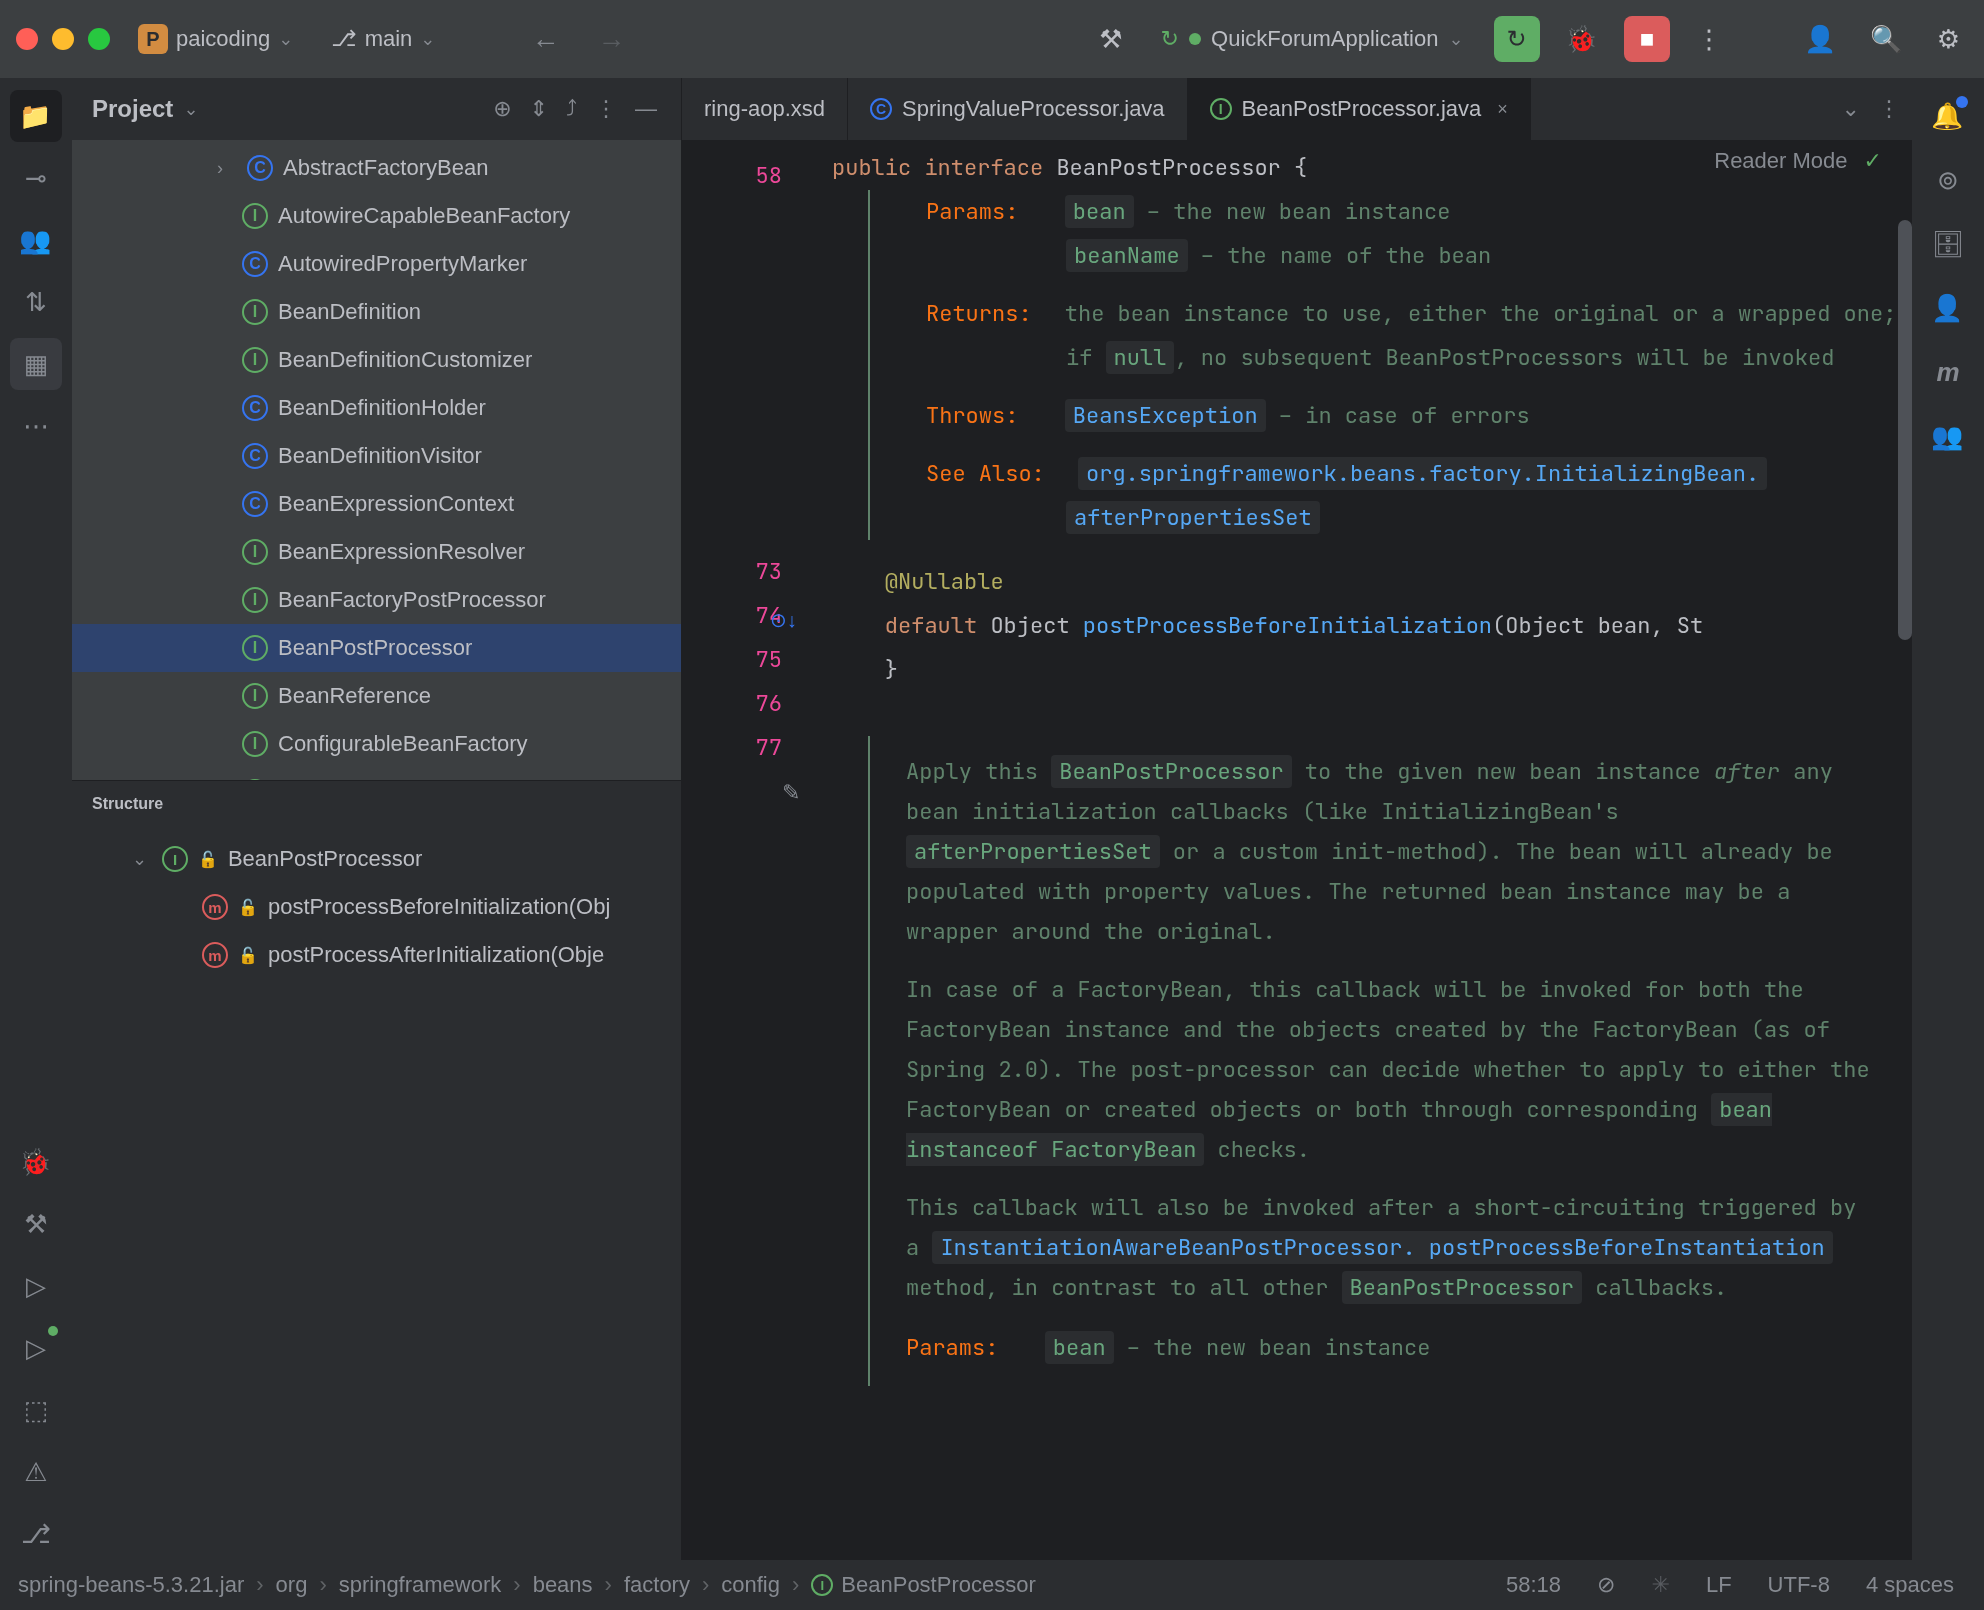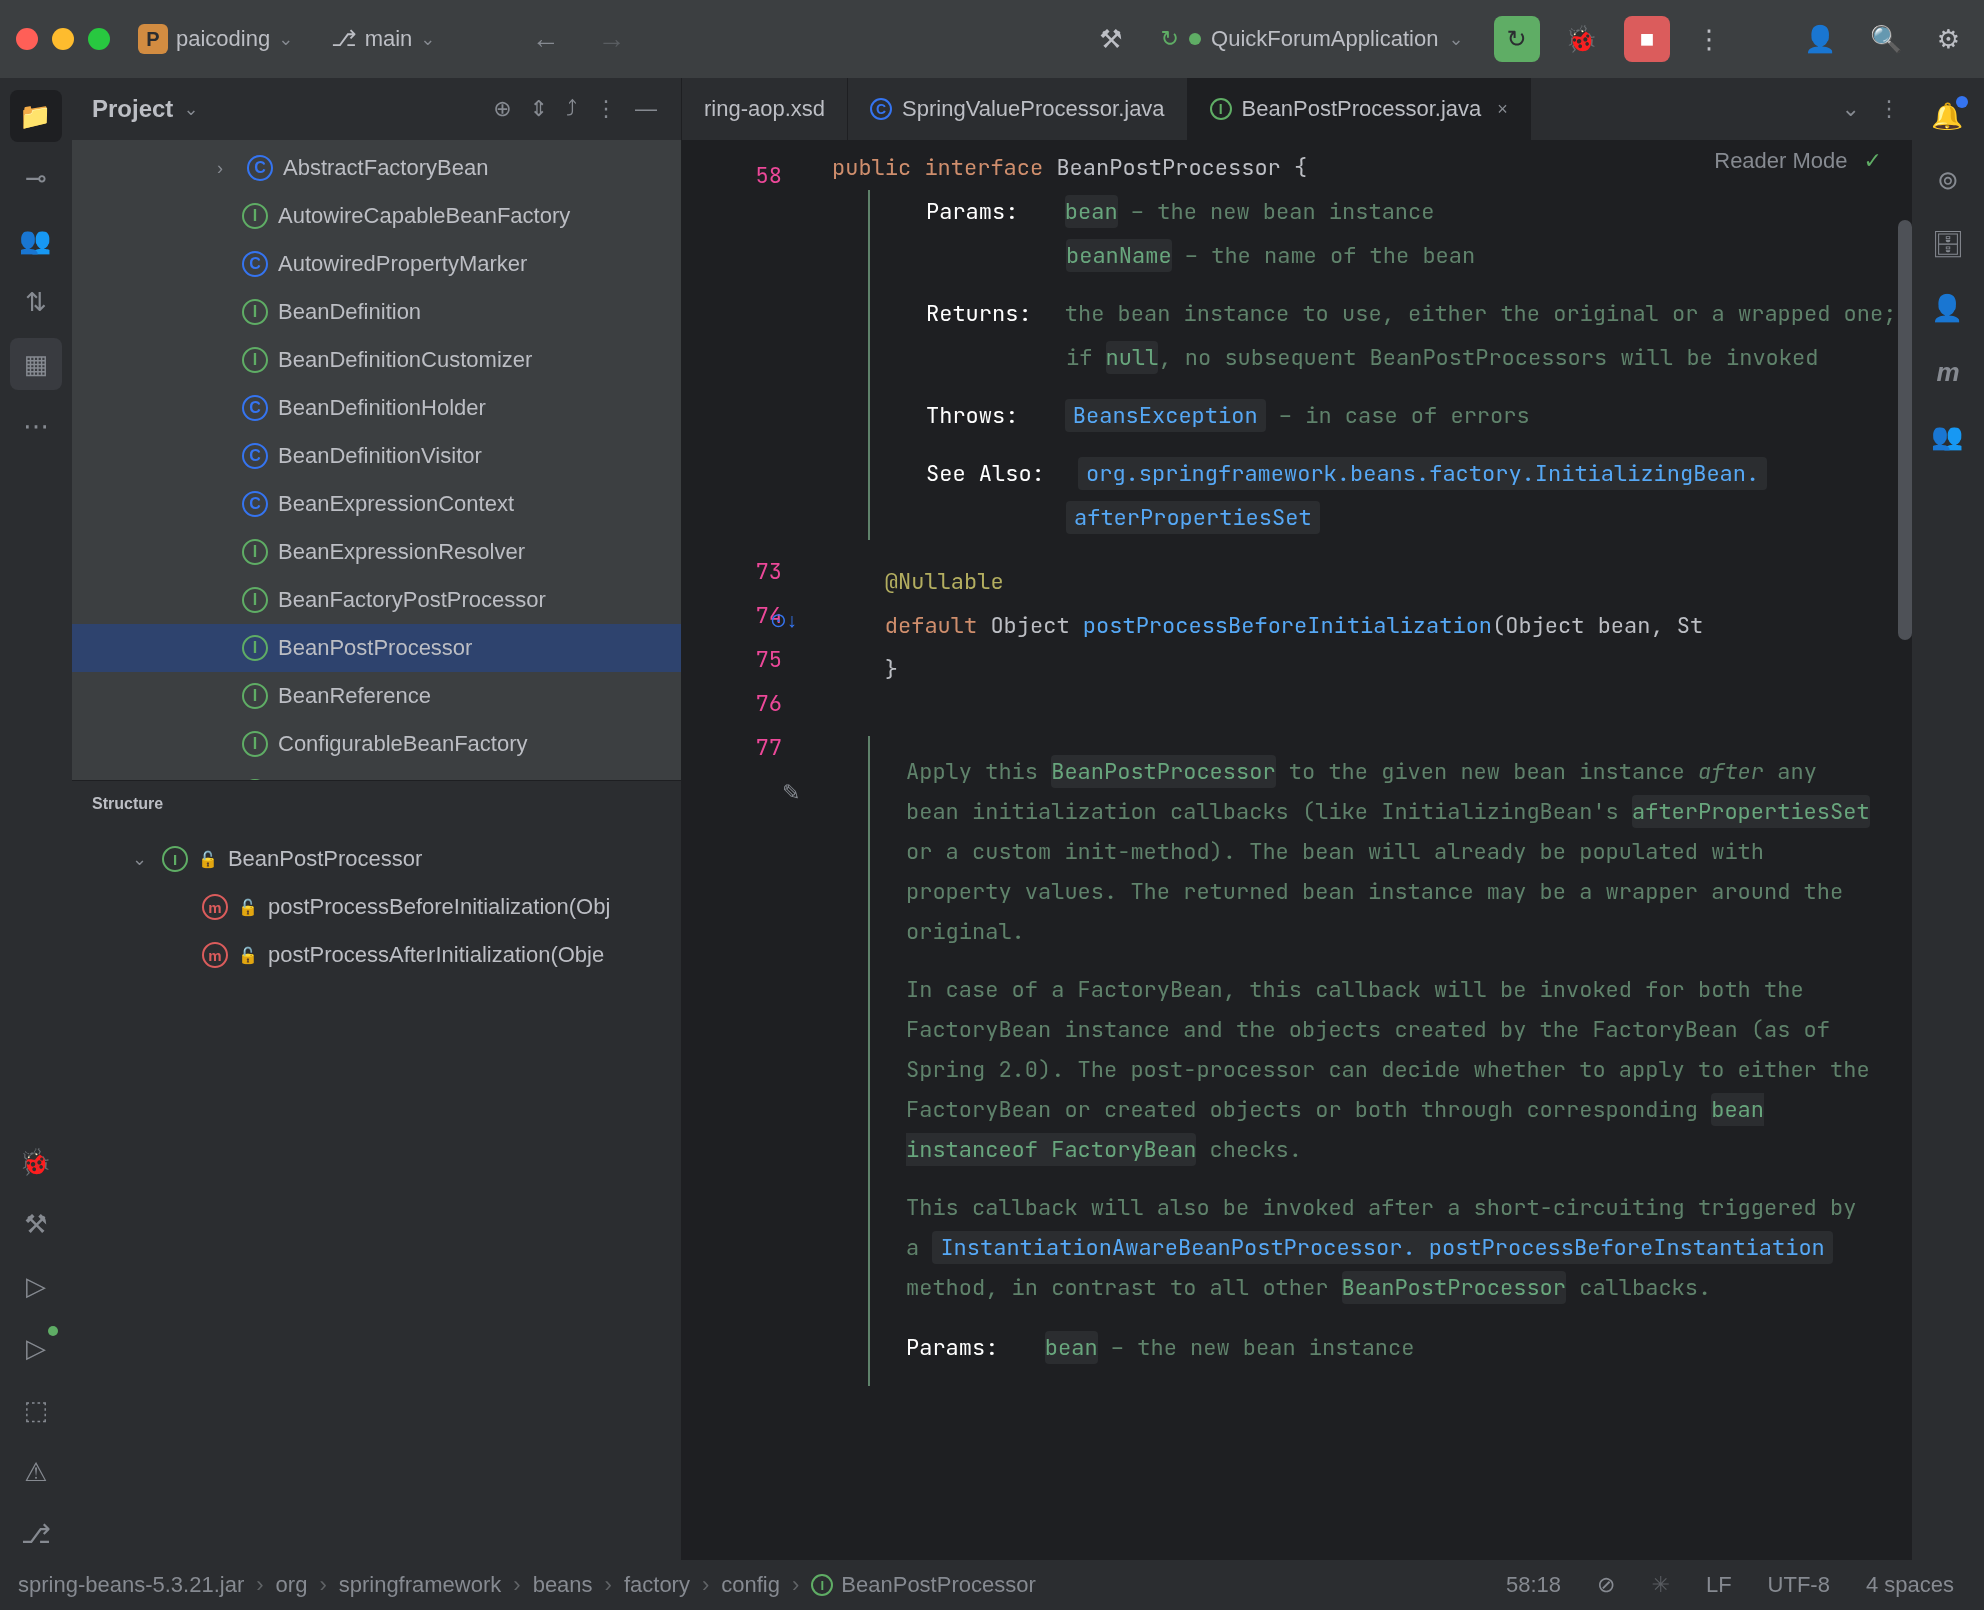--- a/index.html
+++ b/index.html
@@ -98,22 +98,22 @@
 .gutter { width: 120px; background: #1e1f22; text-align: right; padding-right: 20px; font-family: "JetBrains Mono", monospace; font-size: 22px; color: #ec4899; padding-top: 13px; }
 .gutter-line { height: 44px; display: flex; align-items: center; justify-content: flex-end; }
 .gutter-icon { position: absolute; left: 88px; color: #3574f0; font-size: 20px; }
 .code-content { flex: 1; font-family: "JetBrains Mono", monospace; font-size: 22px; padding-top: 6px; padding-left: 30px; overflow: hidden; line-height: 44px; }
 .code-line { height: 44px; white-space: pre; }
 .kw { color: #cf8e6d; }
 .type { color: #bcbec4; }
 .method-name { color: #56a8f5; }
 .annotation { color: #b3ae60; }
 .doc-text { color: #5f826b; }
-.doc-code { background: #2b2d30; color: #68a67d; padding: 2px 0; border-radius: 4px; }
-.doc-label { color: #ffffff; margin-right: 20px; }
+.doc-code { background: #2b2d30; color: #68a67d; padding: 2px 8px; border-radius: 4px; }
+.doc-label { color: #f97316; margin-right: 20px; }
 .doc-block { border-left: 2px solid #5f826b; padding-left: 26px; margin-left: 6px; margin-bottom: 10px; }
 .doc-para { color: #5f826b; line-height: 40px; margin-bottom: 18px; }
 .doc-para .italic { font-style: italic; }
 .doc-link { color: #56a8f5; background: #2b2d30; padding: 2px 8px; border-radius: 4px; }
 .reader-badge { position: absolute; right: 30px; top: 8px; display: flex; gap: 16px; align-items: center; color: #868a91; font-size: 22px; }
 .check-icon { color: #5fad65; }
 .edit-icon { position: absolute; left: 100px; top: 640px; color: #868a91; font-size: 22px; }
 .status-bar {
   position: absolute; left: 0; right: 0; bottom: 0; height: 50px;
   background: #2b2d30; display: flex; align-items: center; padding: 0 18px;

